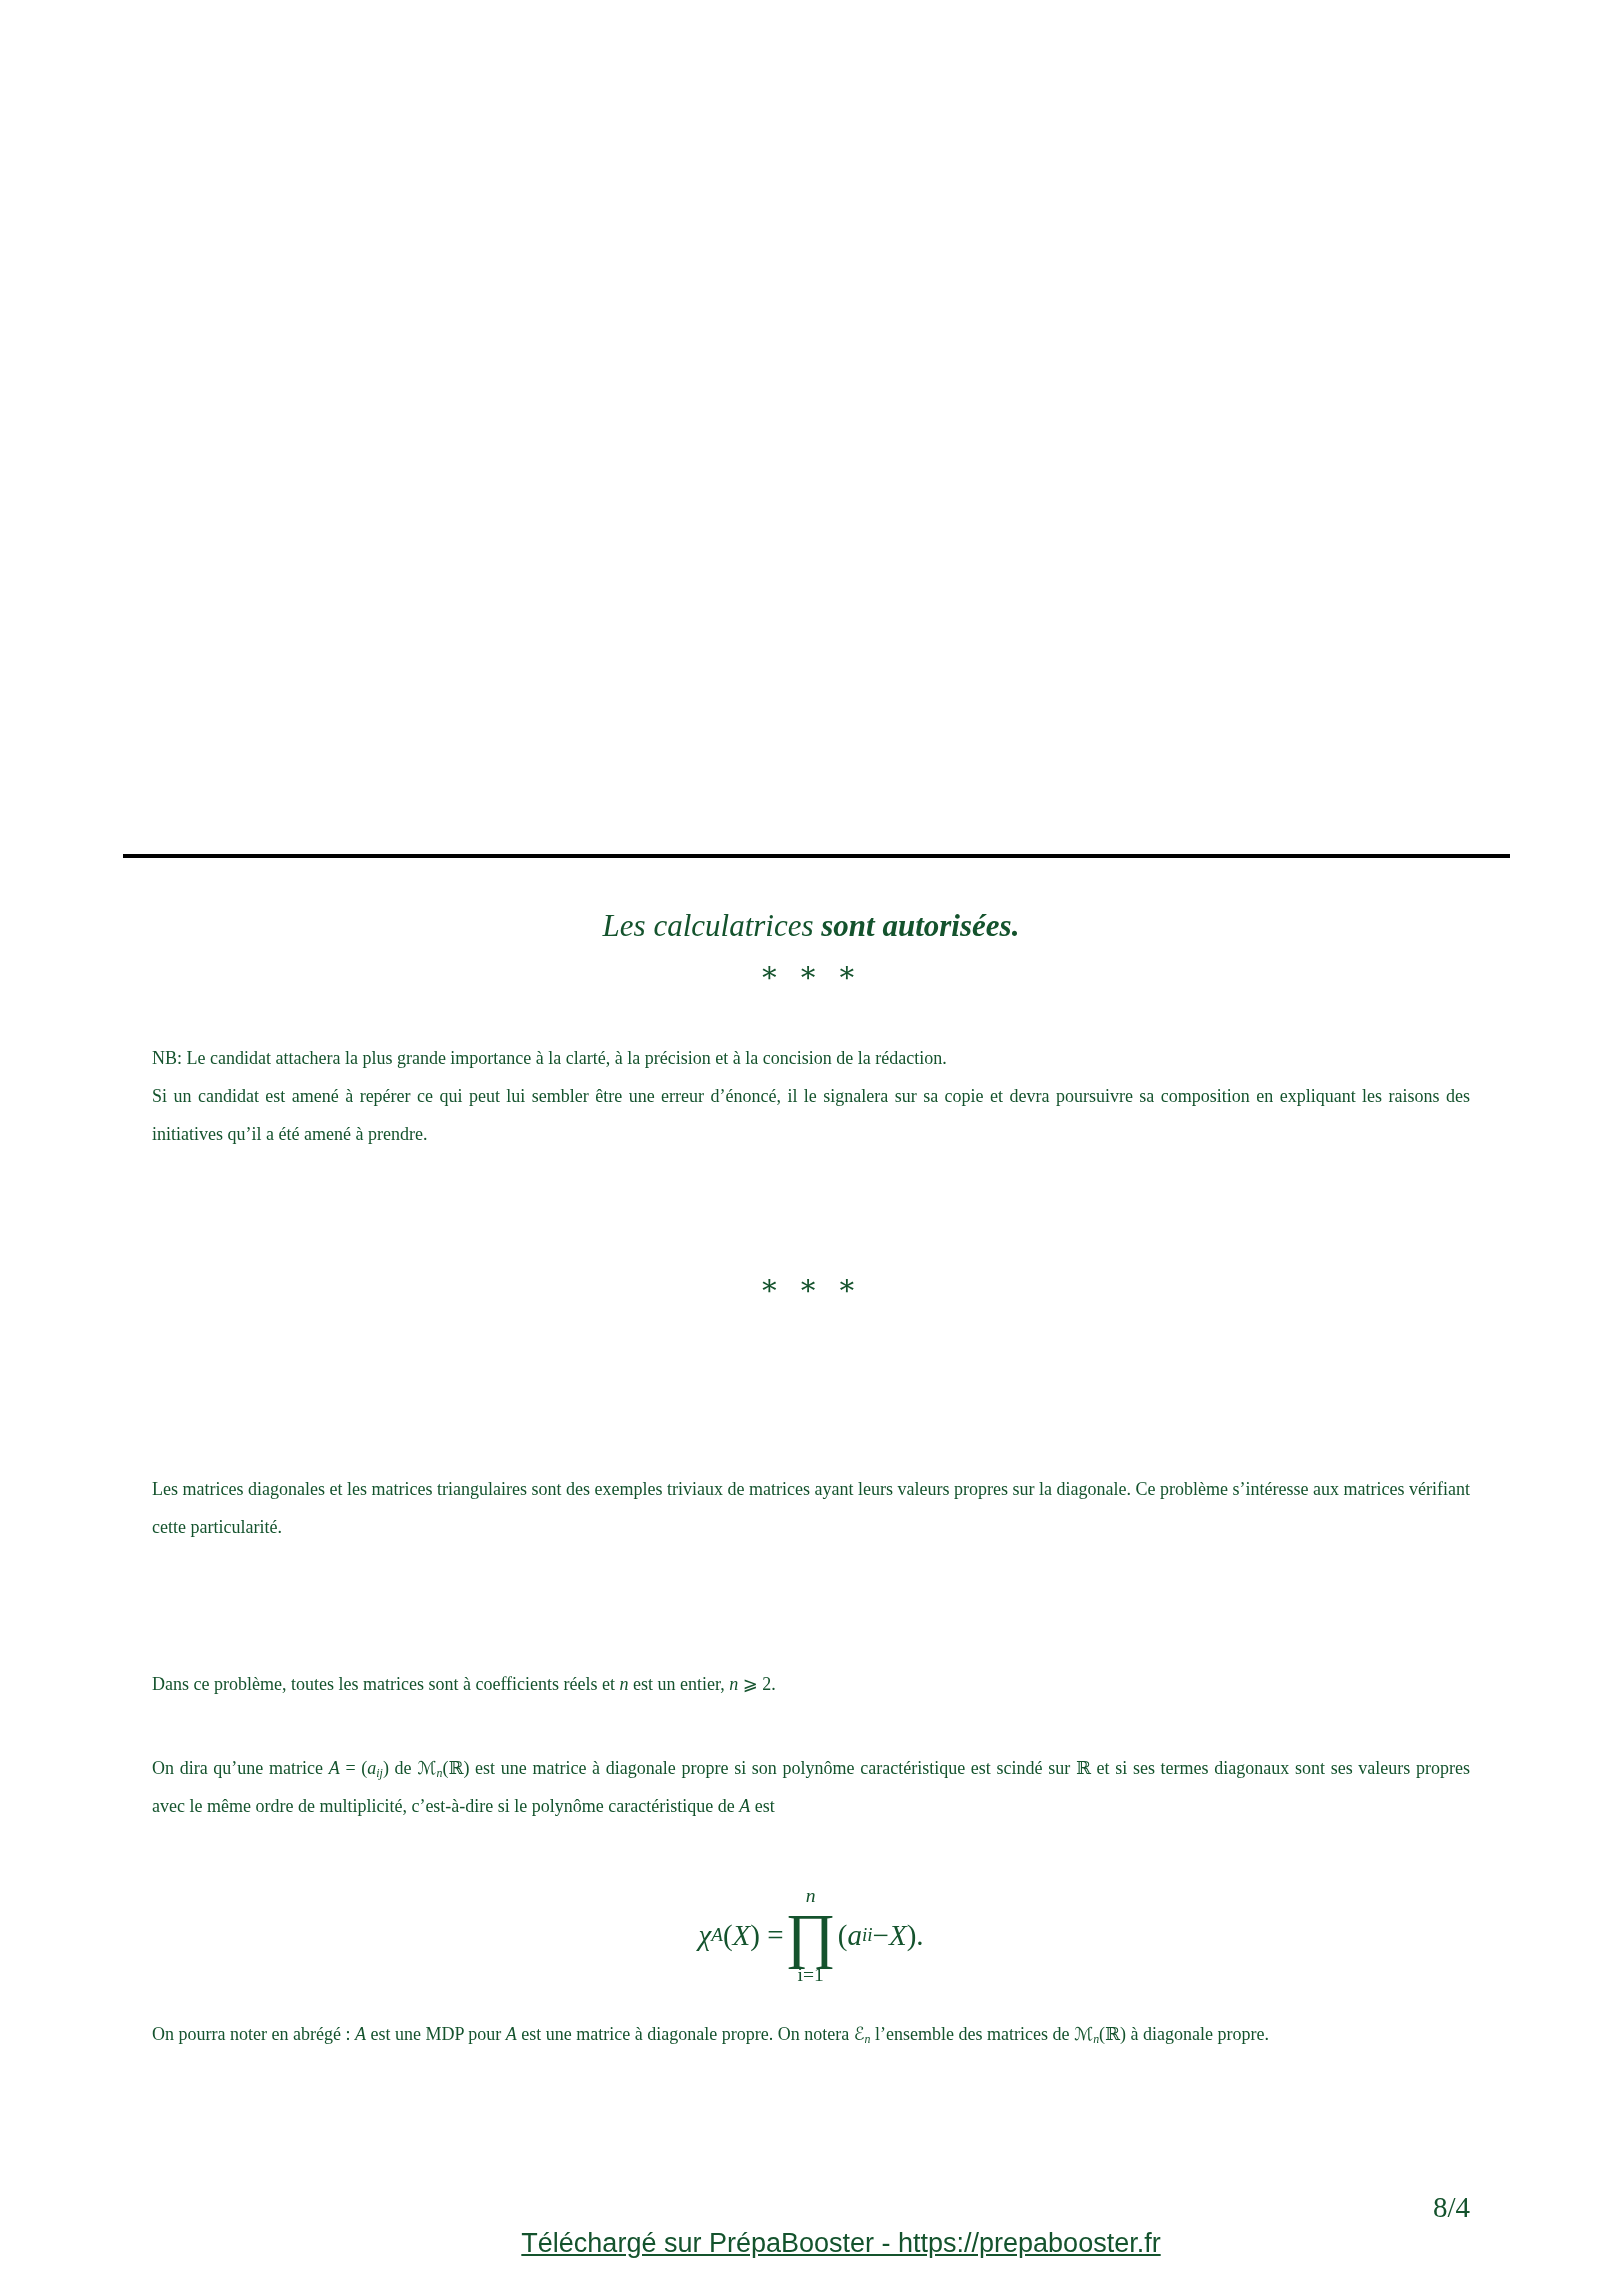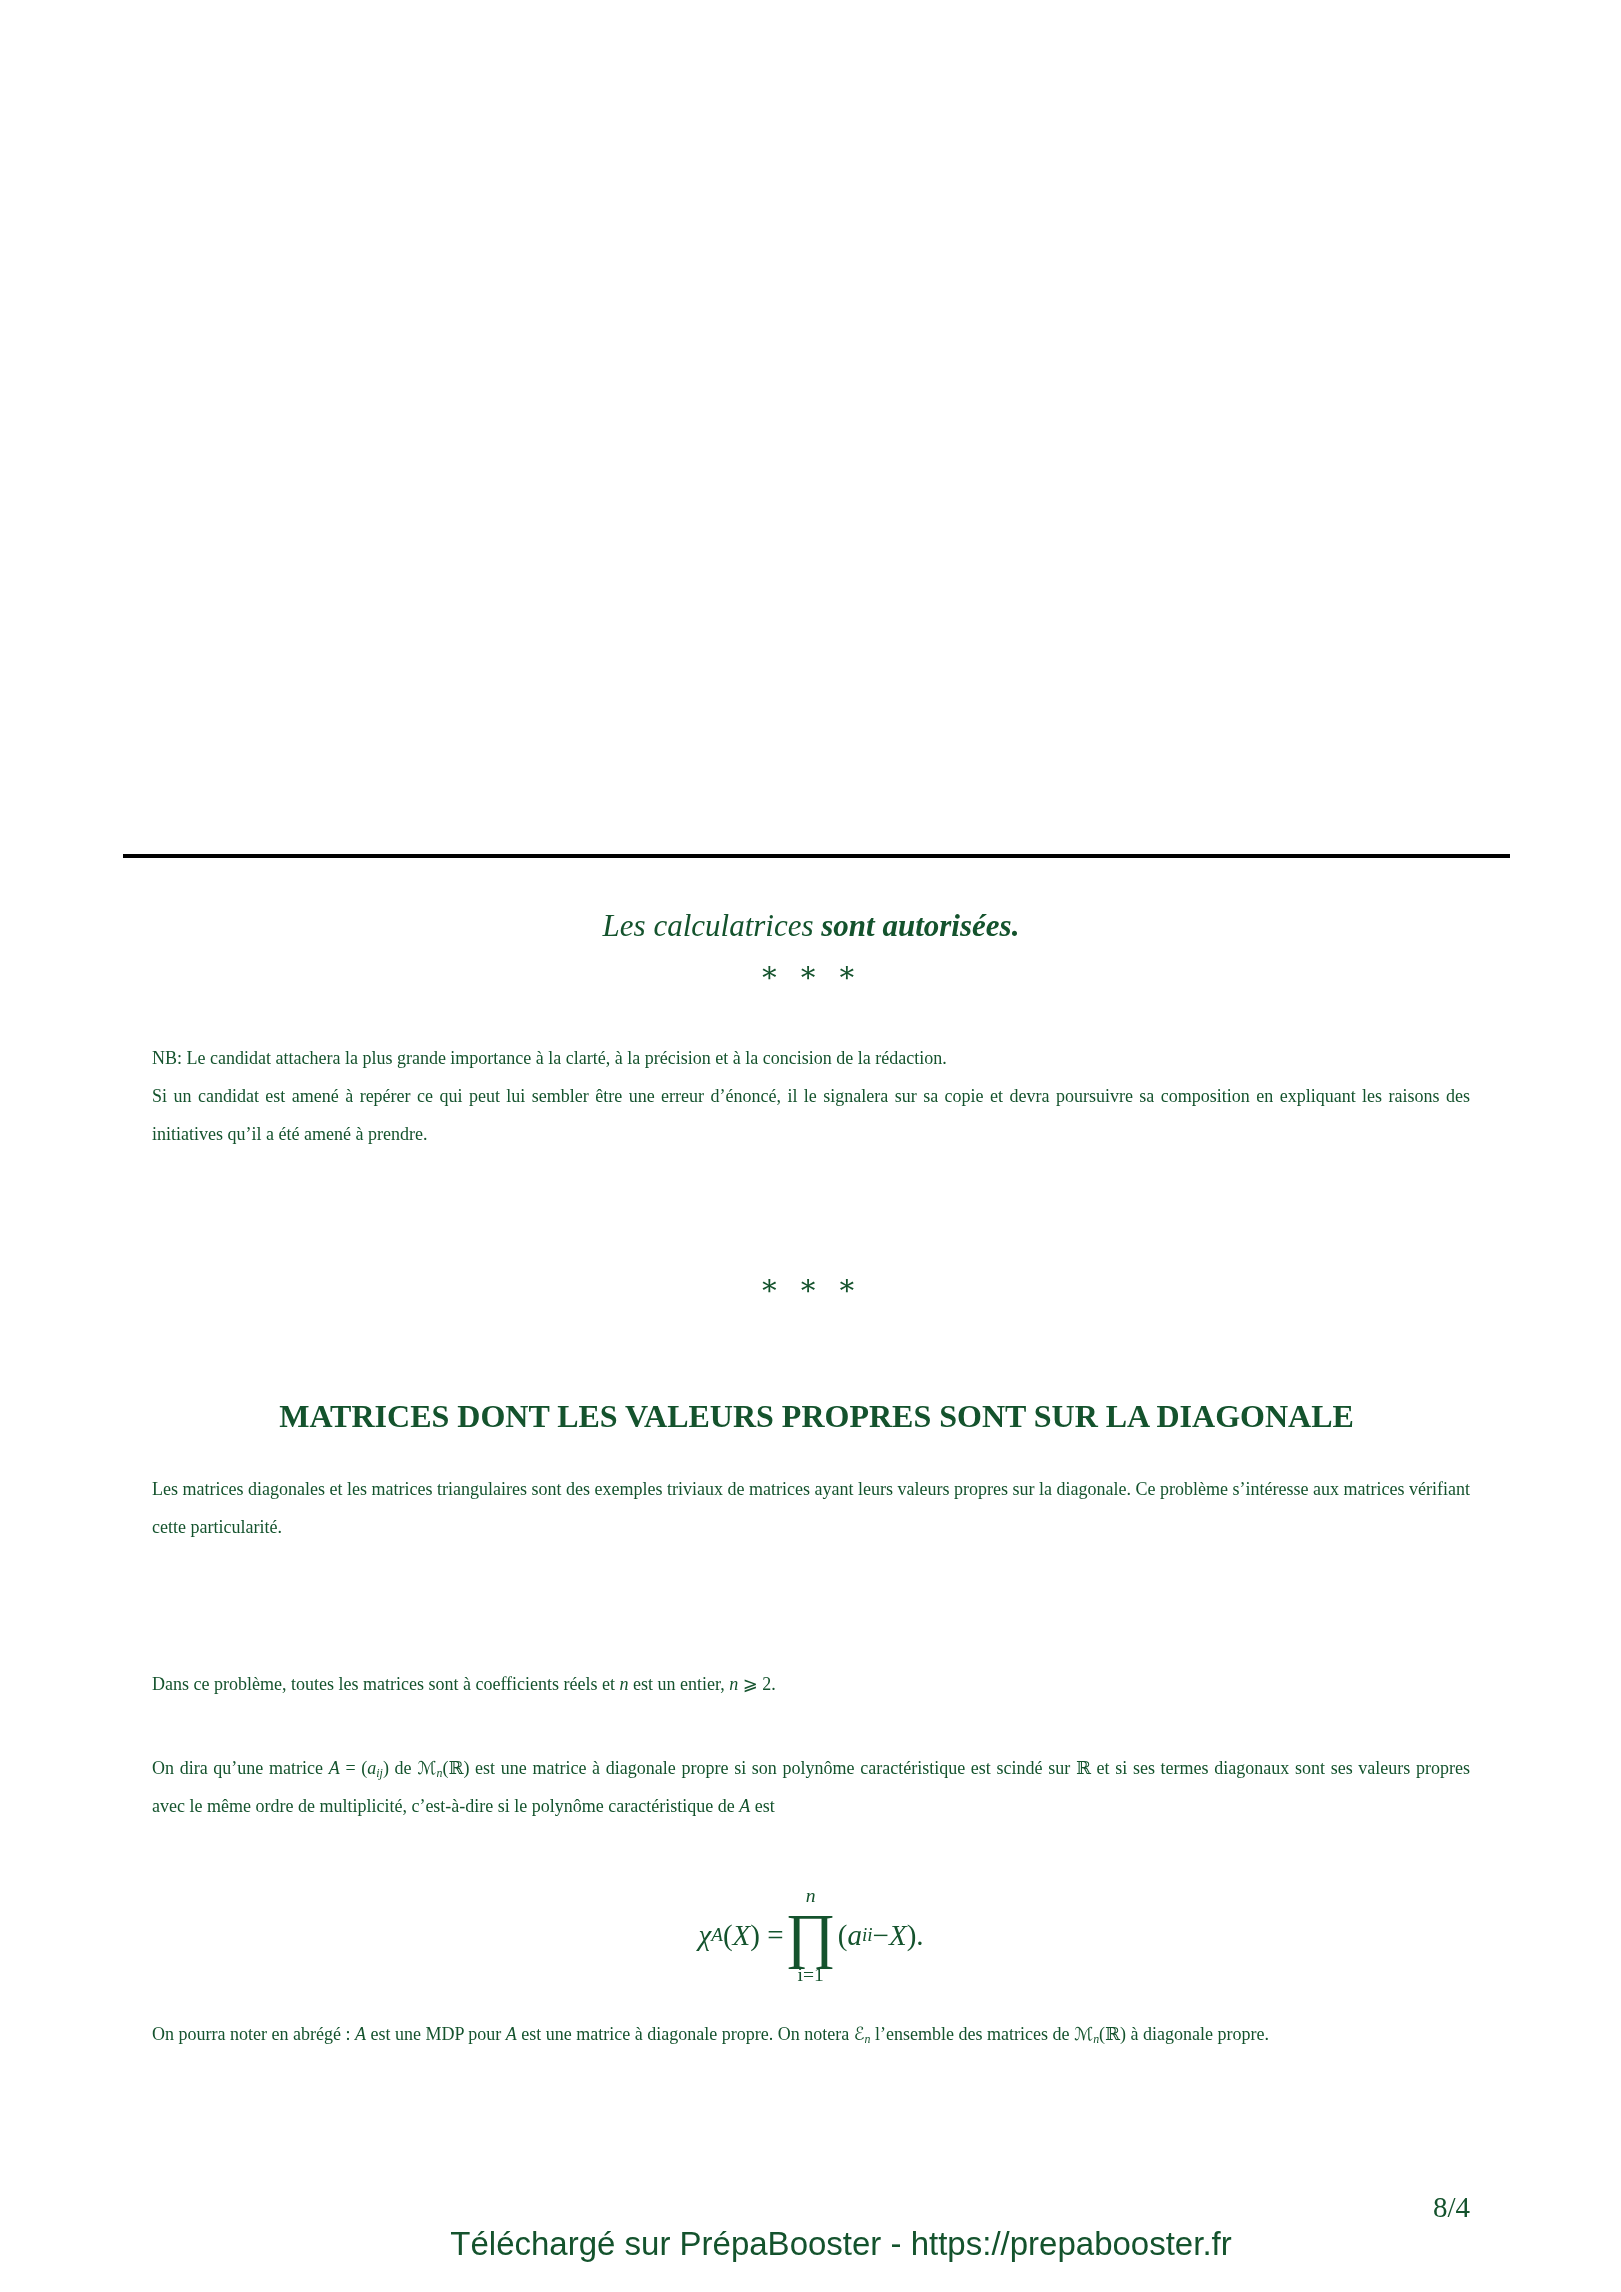--- a/index.html
+++ b/index.html
@@ -99,43 +99,43 @@
     font-size: 29px;
     line-height: 35px;
   }
   .credit {
     position: absolute;
     top: 2227px;
     left: 841px;
     transform: translateX(-50%);
     white-space: nowrap;
     font-family: "Liberation Sans", "DejaVu Sans", sans-serif;
-    font-size: 33px;
+    font-size: 27px;
     line-height: 33px;
+    text-decoration: underline;
   }
 </style>
 </head>
 <body>
 
 <div class="page">
 
   <div class="rule"></div>
 
   <div class="notice"><span class="it">Les calculatrices </span><span class="bi">sont autorisées.</span></div>
 
   <div class="sep sep-1">∗ ∗ ∗</div>
 
   <div class="textblock nb-block">
     <p>NB: Le candidat attachera la plus grande importance à la clarté, à la précision et à la concision de la rédaction.</p>
     <p>Si un candidat est amené à repérer ce qui peut lui sembler être une erreur d’énoncé, il le signalera sur sa copie et devra poursuivre sa composition en expliquant les raisons des initiatives qu’il a été amené à prendre.</p>
   </div>
 
   <div class="sep sep-2">∗ ∗ ∗</div>
 
-  <div class="doc-title">MATRICES DONT LES VALEURS PROPRES SONT SUR LA DIAGONALE</div>
 
   <div class="textblock intro-block">
     <p>Les matrices diagonales et les matrices triangulaires sont des exemples triviaux de matrices ayant leurs valeurs propres sur la diagonale. Ce problème s’intéresse aux matrices vérifiant cette particularité.</p>
   </div>
 
   <div class="textblock hyp-block"><span>Dans ce problème, toutes les matrices sont à coefficients réels et </span><span class="it">n</span><span> est un entier, </span><span class="it">n</span><span> ⩾ 2.</span></div>
 
   <div class="textblock def-block"><span>On dira qu’une matrice </span><span class="it">A</span><span> = (</span><span class="it">a</span><sub class="it">ij</sub><span>) de </span><span>ℳ</span><sub class="it">n</sub><span>(ℝ) est une </span><span class="bf">matrice à diagonale propre</span><span> si son polynôme caractéristique est scindé sur ℝ et si ses termes diagonaux sont ses valeurs propres avec le même ordre de multiplicité, c’est-à-dire si le polynôme caractéristique de </span><span class="it">A</span><span> est</span></div>
 
   <div class="formula">

